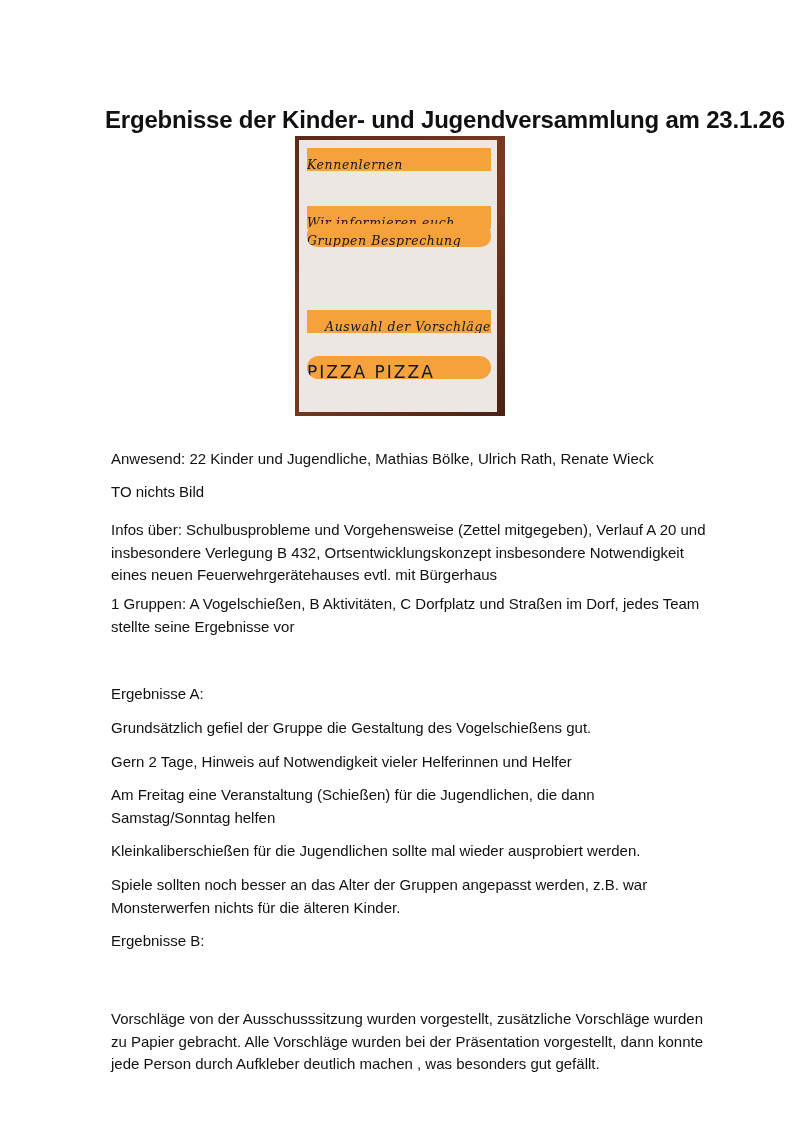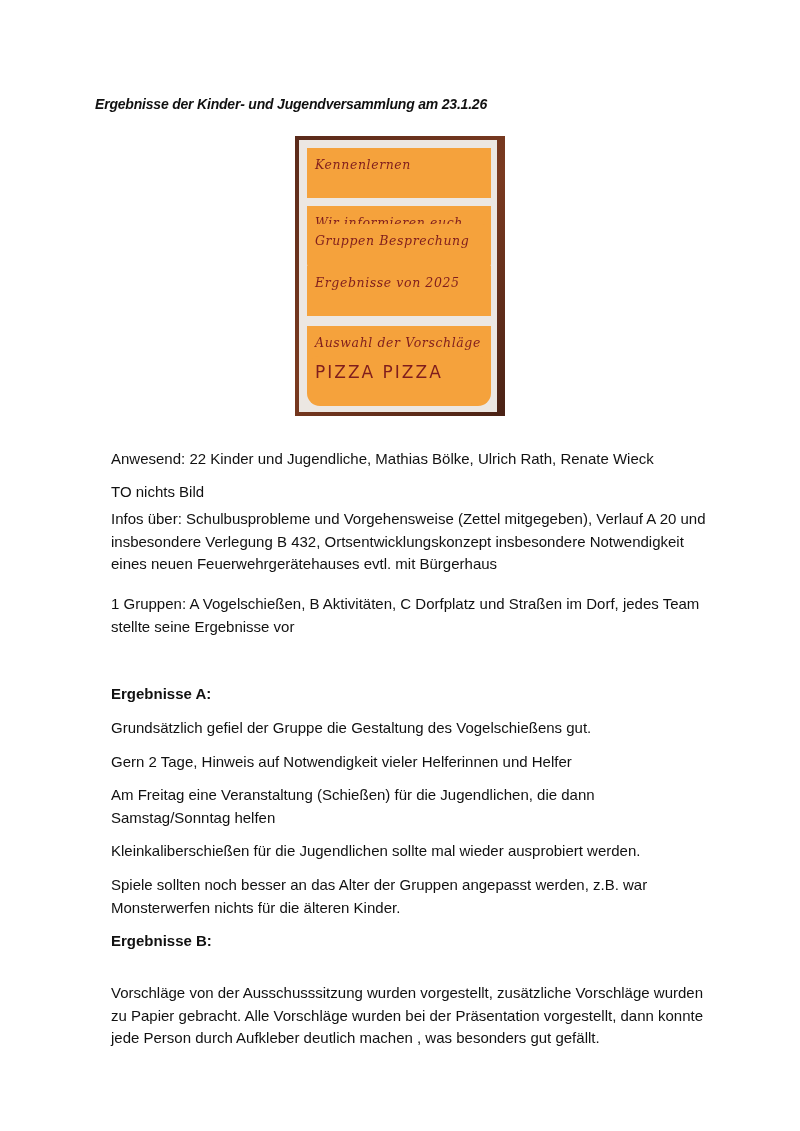--- a/index.html
+++ b/index.html
@@ -1,53 +1,52 @@
 <!DOCTYPE html>
 <html><head>
 <meta charset="utf-8">
 <style>
   html, body { margin: 0; padding: 0; background: #ffffff; }
   body { width: 800px; height: 1131px; position: relative; overflow: hidden;
          font-family: "Liberation Sans", sans-serif; color: #111; }
-  .title { position: absolute; left: 95px; top: 96px; font-size: 14px; font-weight: bold;
-           letter-spacing: -0.2px; margin: 0; font-style: italic; }
+  .title { position: absolute; left: 95px; top: 96px; font-size: 24px; font-weight: bold;
+           letter-spacing: -0.2px; margin: 10px; }
   .photo { position: absolute; left: 295px; top: 136px; width: 210px; height: 280px;
            background: linear-gradient(135deg, #5a2a1a 0%, #7a3a20 50%, #4a2215 100%); }
   .board { position: absolute; left: 4px; top: 4px; width: 198px; height: 272px;
            background: #ece7e2; }
-  .strip { position: absolute; left: 8px; width: 184px; height: 50px; background: #f5a23c;
-           color: #7f1d1d; font-family: "DejaVu Serif", serif; font-style: italic;
-           font-size: 12.5px; line-height: 33px; padding-left: 8px; box-sizing: border-box;
+  .strip { position: absolute; left: 8px; width: 184px; height: 23px; background: #f5a23c;
+           color: #0f172a; font-family: "DejaVu Serif", serif; font-style: italic;
+           font-size: 12.5px; line-height: 33px; padding-left: 0; box-sizing: border-box;
            white-space: nowrap; overflow: hidden; letter-spacing: 0.6px; }
   .strip.pizza { font-size: 17px; letter-spacing: 2px; font-style: normal; font-family: "DejaVu Sans", sans-serif; }
   .text { position: absolute; left: 95px; width: 610px; font-size: 15px; line-height: 22.5px; margin: 16px; }
-  .bold { font-weight: bold; }
+  .bold { font-weight: normal; }
 </style>
 </head>
 <body>
 
 <h1 class="title">Ergebnisse der Kinder- und Jugendversammlung am 23.1.26</h1>
 
 <div class="photo">
   <div class="board">
     <div class="strip" style="top:8px;">Kennenlernen</div>
     <div class="strip" style="top:47px;margin-top:19px;">Wir informieren euch</div>
     <div class="strip" style="top:84px;border-radius:10px;">Gruppen Besprechung</div>
-    <div class="strip" style="top:126px;">Ergebnisse von 2025</div>
-    <div class="strip" style="top:186px;">Auswahl der Vorschläge</div>
+    <div class="strip" style="top:170px;text-align:right;">Auswahl der Vorschläge</div>
     <div class="strip pizza" style="top:216px;border-radius:13px;">PIZZA   PIZZA</div>
   </div>
 </div>
 
 <p class="text" style="top:432px;">Anwesend: 22 Kinder und Jugendliche, Mathias Bölke, Ulrich Rath, Renate Wieck</p>
 <p class="text" style="top:465px;">TO nichts Bild</p>
-<p class="text" style="top:492px;">Infos über: Schulbusprobleme und Vorgehensweise  (Zettel mitgegeben),  Verlauf A 20 und insbesondere Verlegung B 432, Ortsentwicklungskonzept insbesondere Notwendigkeit eines neuen Feuerwehrgerätehauses evtl. mit Bürgerhaus</p>
+<p class="text" style="top:503px;">Infos über: Schulbusprobleme und Vorgehensweise  (Zettel mitgegeben),  Verlauf A 20 und insbesondere Verlegung B 432, Ortsentwicklungskonzept insbesondere Notwendigkeit eines neuen Feuerwehrgerätehauses evtl. mit Bürgerhaus</p>
 <p class="text" style="top:577px;">1 Gruppen:  A Vogelschießen,  B Aktivitäten,   C Dorfplatz und Straßen im Dorf, jedes Team stellte seine Ergebnisse vor</p>
 
 <p class="text bold" style="top:667px;">Ergebnisse A:</p>
 <p class="text" style="top:701px;">Grundsätzlich gefiel der Gruppe die Gestaltung des Vogelschießens gut.</p>
 <p class="text" style="top:735px;">Gern 2 Tage, Hinweis auf Notwendigkeit vieler Helferinnen und Helfer</p>
 <p class="text" style="top:768px; width:560px;">Am Freitag eine Veranstaltung (Schießen) für die Jugendlichen, die dann Samstag/Sonntag helfen</p>
 <p class="text" style="top:824px;">Kleinkaliberschießen für die Jugendlichen sollte mal wieder ausprobiert werden.</p>
 <p class="text" style="top:858px; width:580px;">Spiele sollten noch besser an das Alter der Gruppen angepasst werden,  z.B. war Monsterwerfen nichts für die älteren Kinder.</p>
 
 <p class="text bold" style="top:914px;">Ergebnisse B:</p>
-<p class="text" style="top:966px;">Vorschläge von der Ausschusssitzung wurden vorgestellt, zusätzliche Vorschläge wurden zu Papier gebracht. Alle Vorschläge wurden bei der Präsentation vorgestellt, dann konnte jede Person durch Aufkleber deutlich machen , was besonders gut gefällt.</p>
+<p class="text" style="top:992px;">Vorschläge von der Ausschusssitzung wurden vorgestellt, zusätzliche Vorschläge wurden zu Papier gebracht. Alle Vorschläge wurden bei der Präsentation vorgestellt, dann konnte jede Person durch Aufkleber deutlich machen , was besonders gut gefällt.</p>
 
 </body></html>

